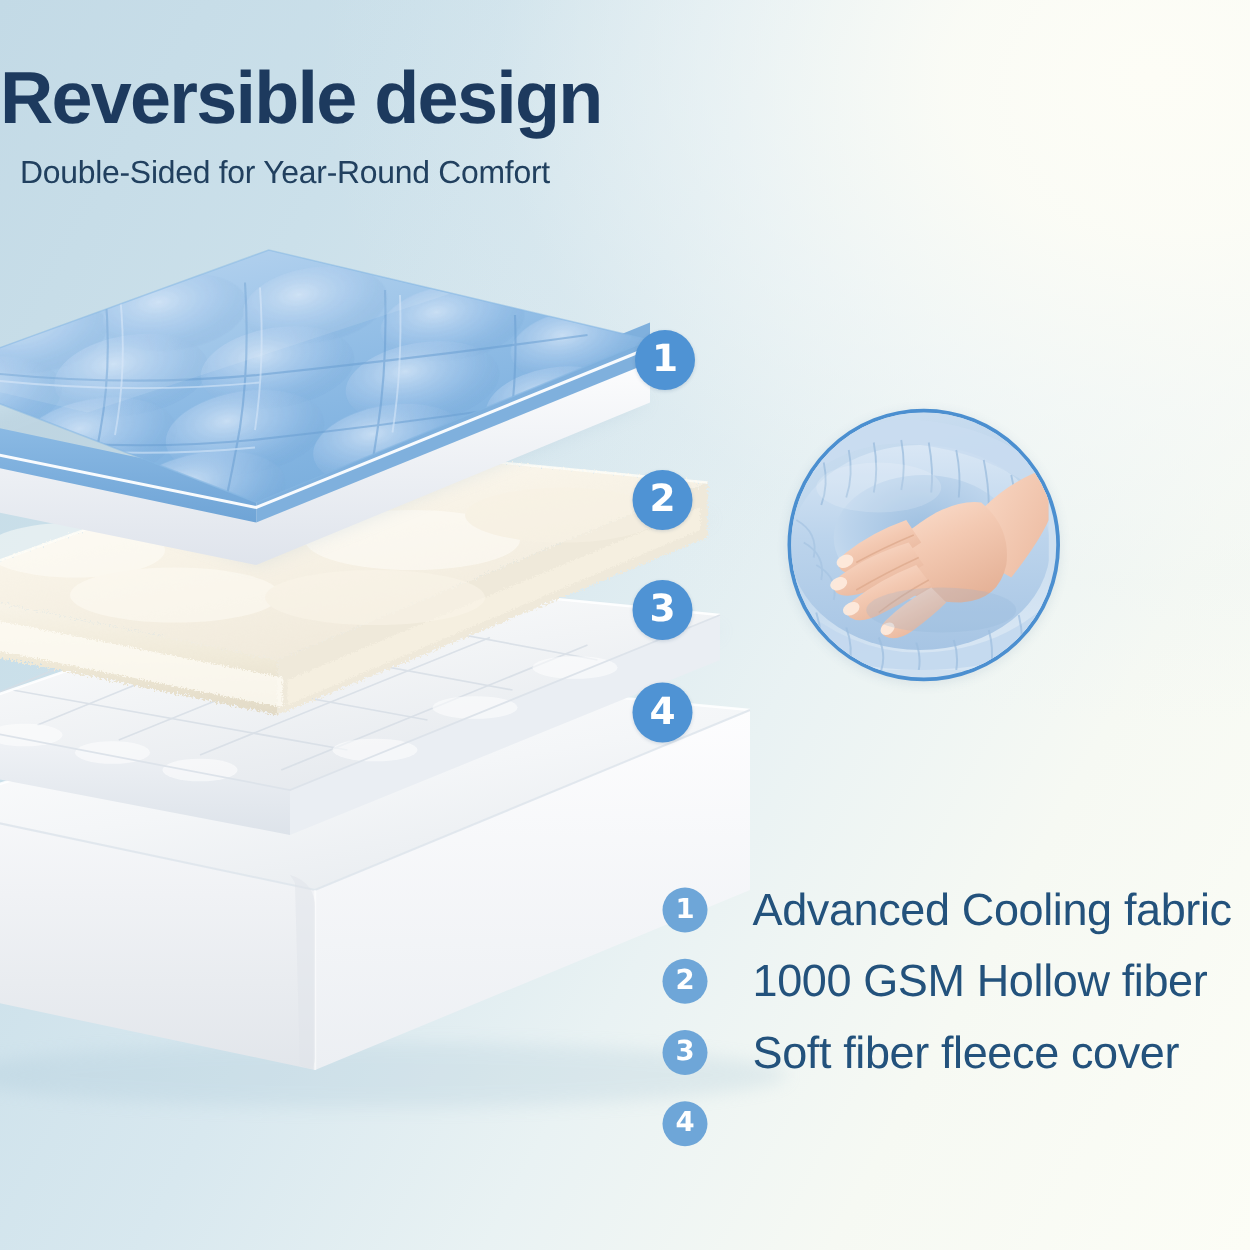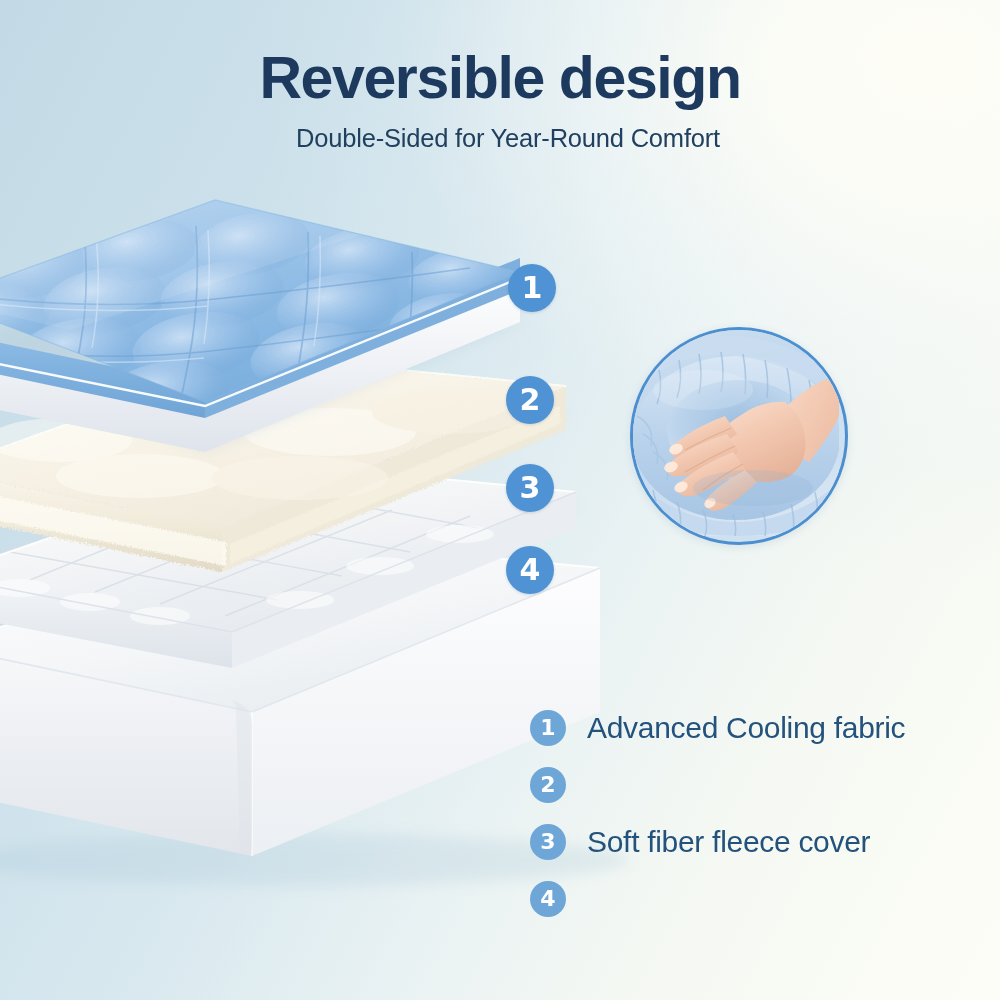--- a/index.html
+++ b/index.html
@@ -23,21 +23,20 @@
       radial-gradient(ellipse 900px 700px at 92% 6%, #fdfdf6 0%, rgba(253,253,246,0.88) 18%, rgba(247,250,248,0.55) 38%, rgba(230,240,243,0.18) 58%, rgba(210,228,237,0) 74%),
       linear-gradient(118deg, #c3dae6 0%, #cbe0ea 22%, #d8e8ef 42%, #e9f2f3 60%, #f6f9f3 78%, #fcfdf6 100%);
   }
 
   
   .header {
     position: absolute;
     top: 48px;
     left: 0;
     width: 1000px;
-    text-align: center;
     z-index: 40;
   }
   .title {
     font-size: 59px;
     font-weight: 700;
     letter-spacing: -1.4px;
     color: #1d3a5e;
     line-height: 1.05;
     margin: 0;
   }
@@ -120,22 +119,22 @@
     color: #ffffff;
     font-size: 22px;
     font-weight: 700;
     display: flex;
     align-items: center;
     justify-content: center;
     line-height: 1;
     font-family: "DejaVu Sans", sans-serif;
   }
   .legend-label {
-    margin-left: 21px;
-    font-size: 30px;
+    margin-left: 36px;
+    font-size: 36px;
     color: #23527c;
     letter-spacing: -0.3px;
     white-space: nowrap;
     font-weight: 400;
   }
 </style>
 </head>
 <body>
 
 <div id="poster">
@@ -456,20 +455,21 @@
     </svg>
   </div>
 
   <div class="legend">
     <div class="legend-row">
       <div class="legend-badge">1</div>
       <div class="legend-label">Advanced Cooling fabric</div>
     </div>
     <div class="legend-row">
       <div class="legend-badge">2</div>
+      <div class="legend-label">1000 GSM Hollow fiber</div>
     </div>
     <div class="legend-row">
       <div class="legend-badge">3</div>
       <div class="legend-label">Soft fiber fleece cover</div>
     </div>
     <div class="legend-row">
       <div class="legend-badge">4</div>
     </div>
   </div>
 

